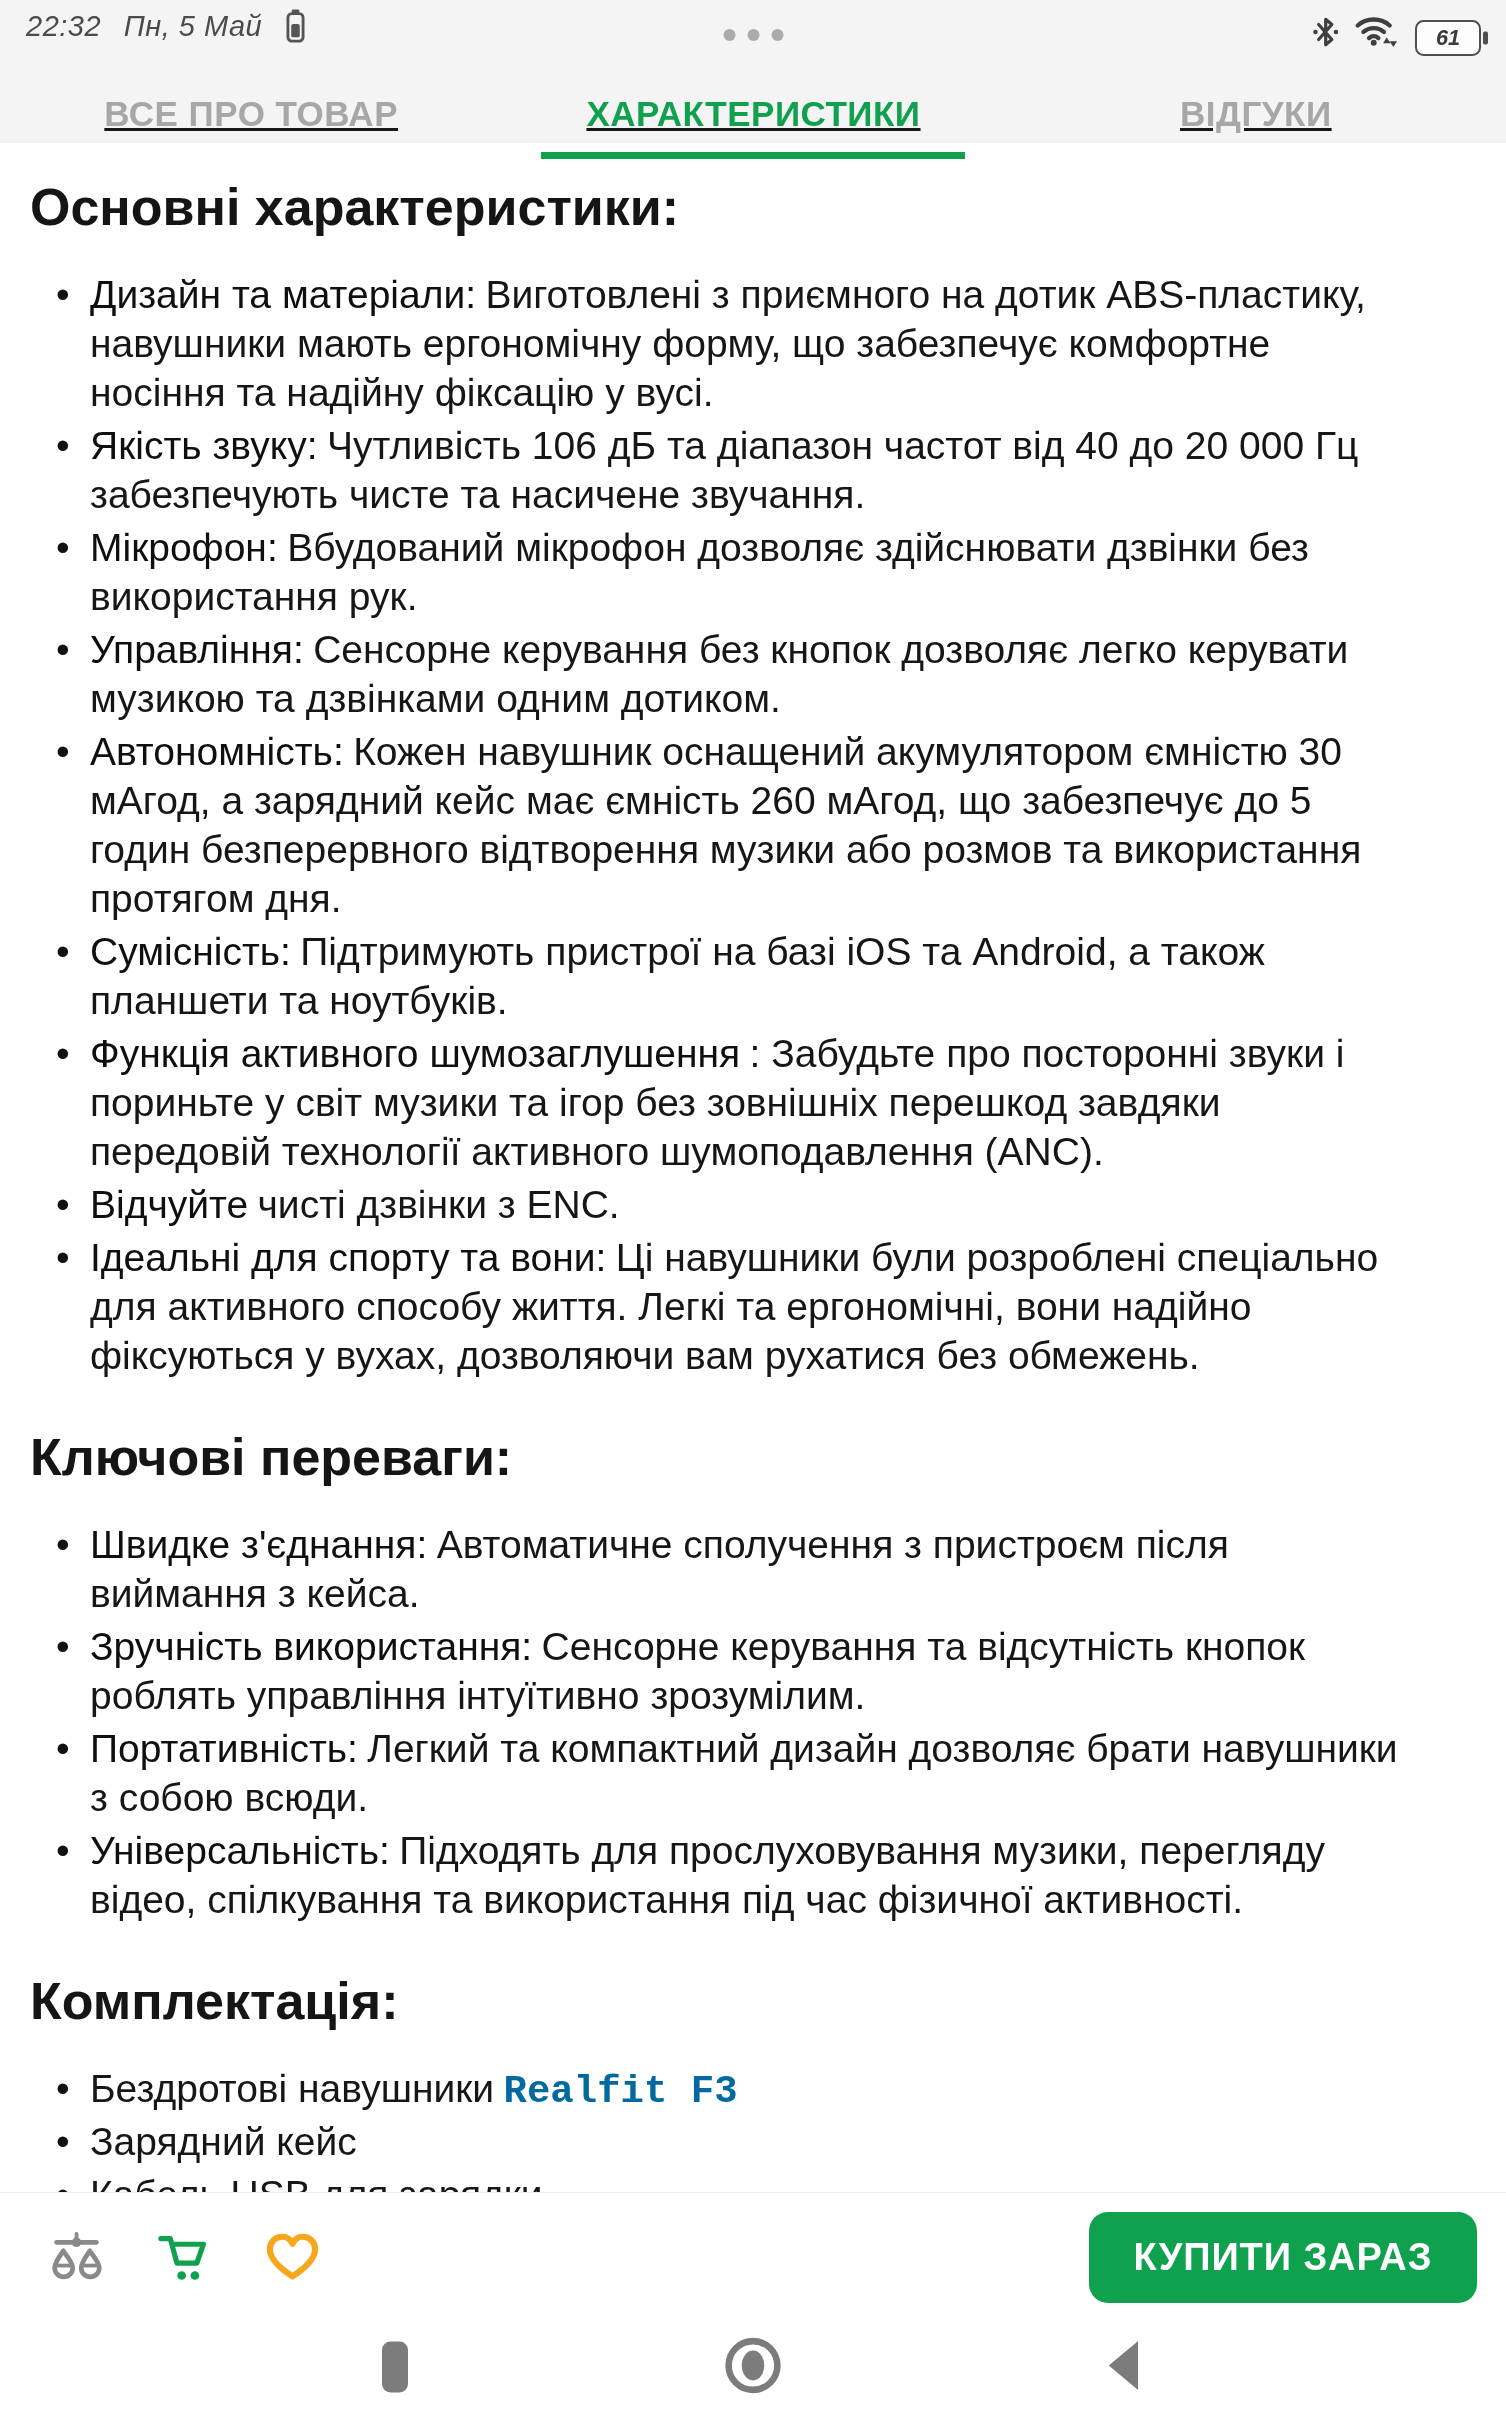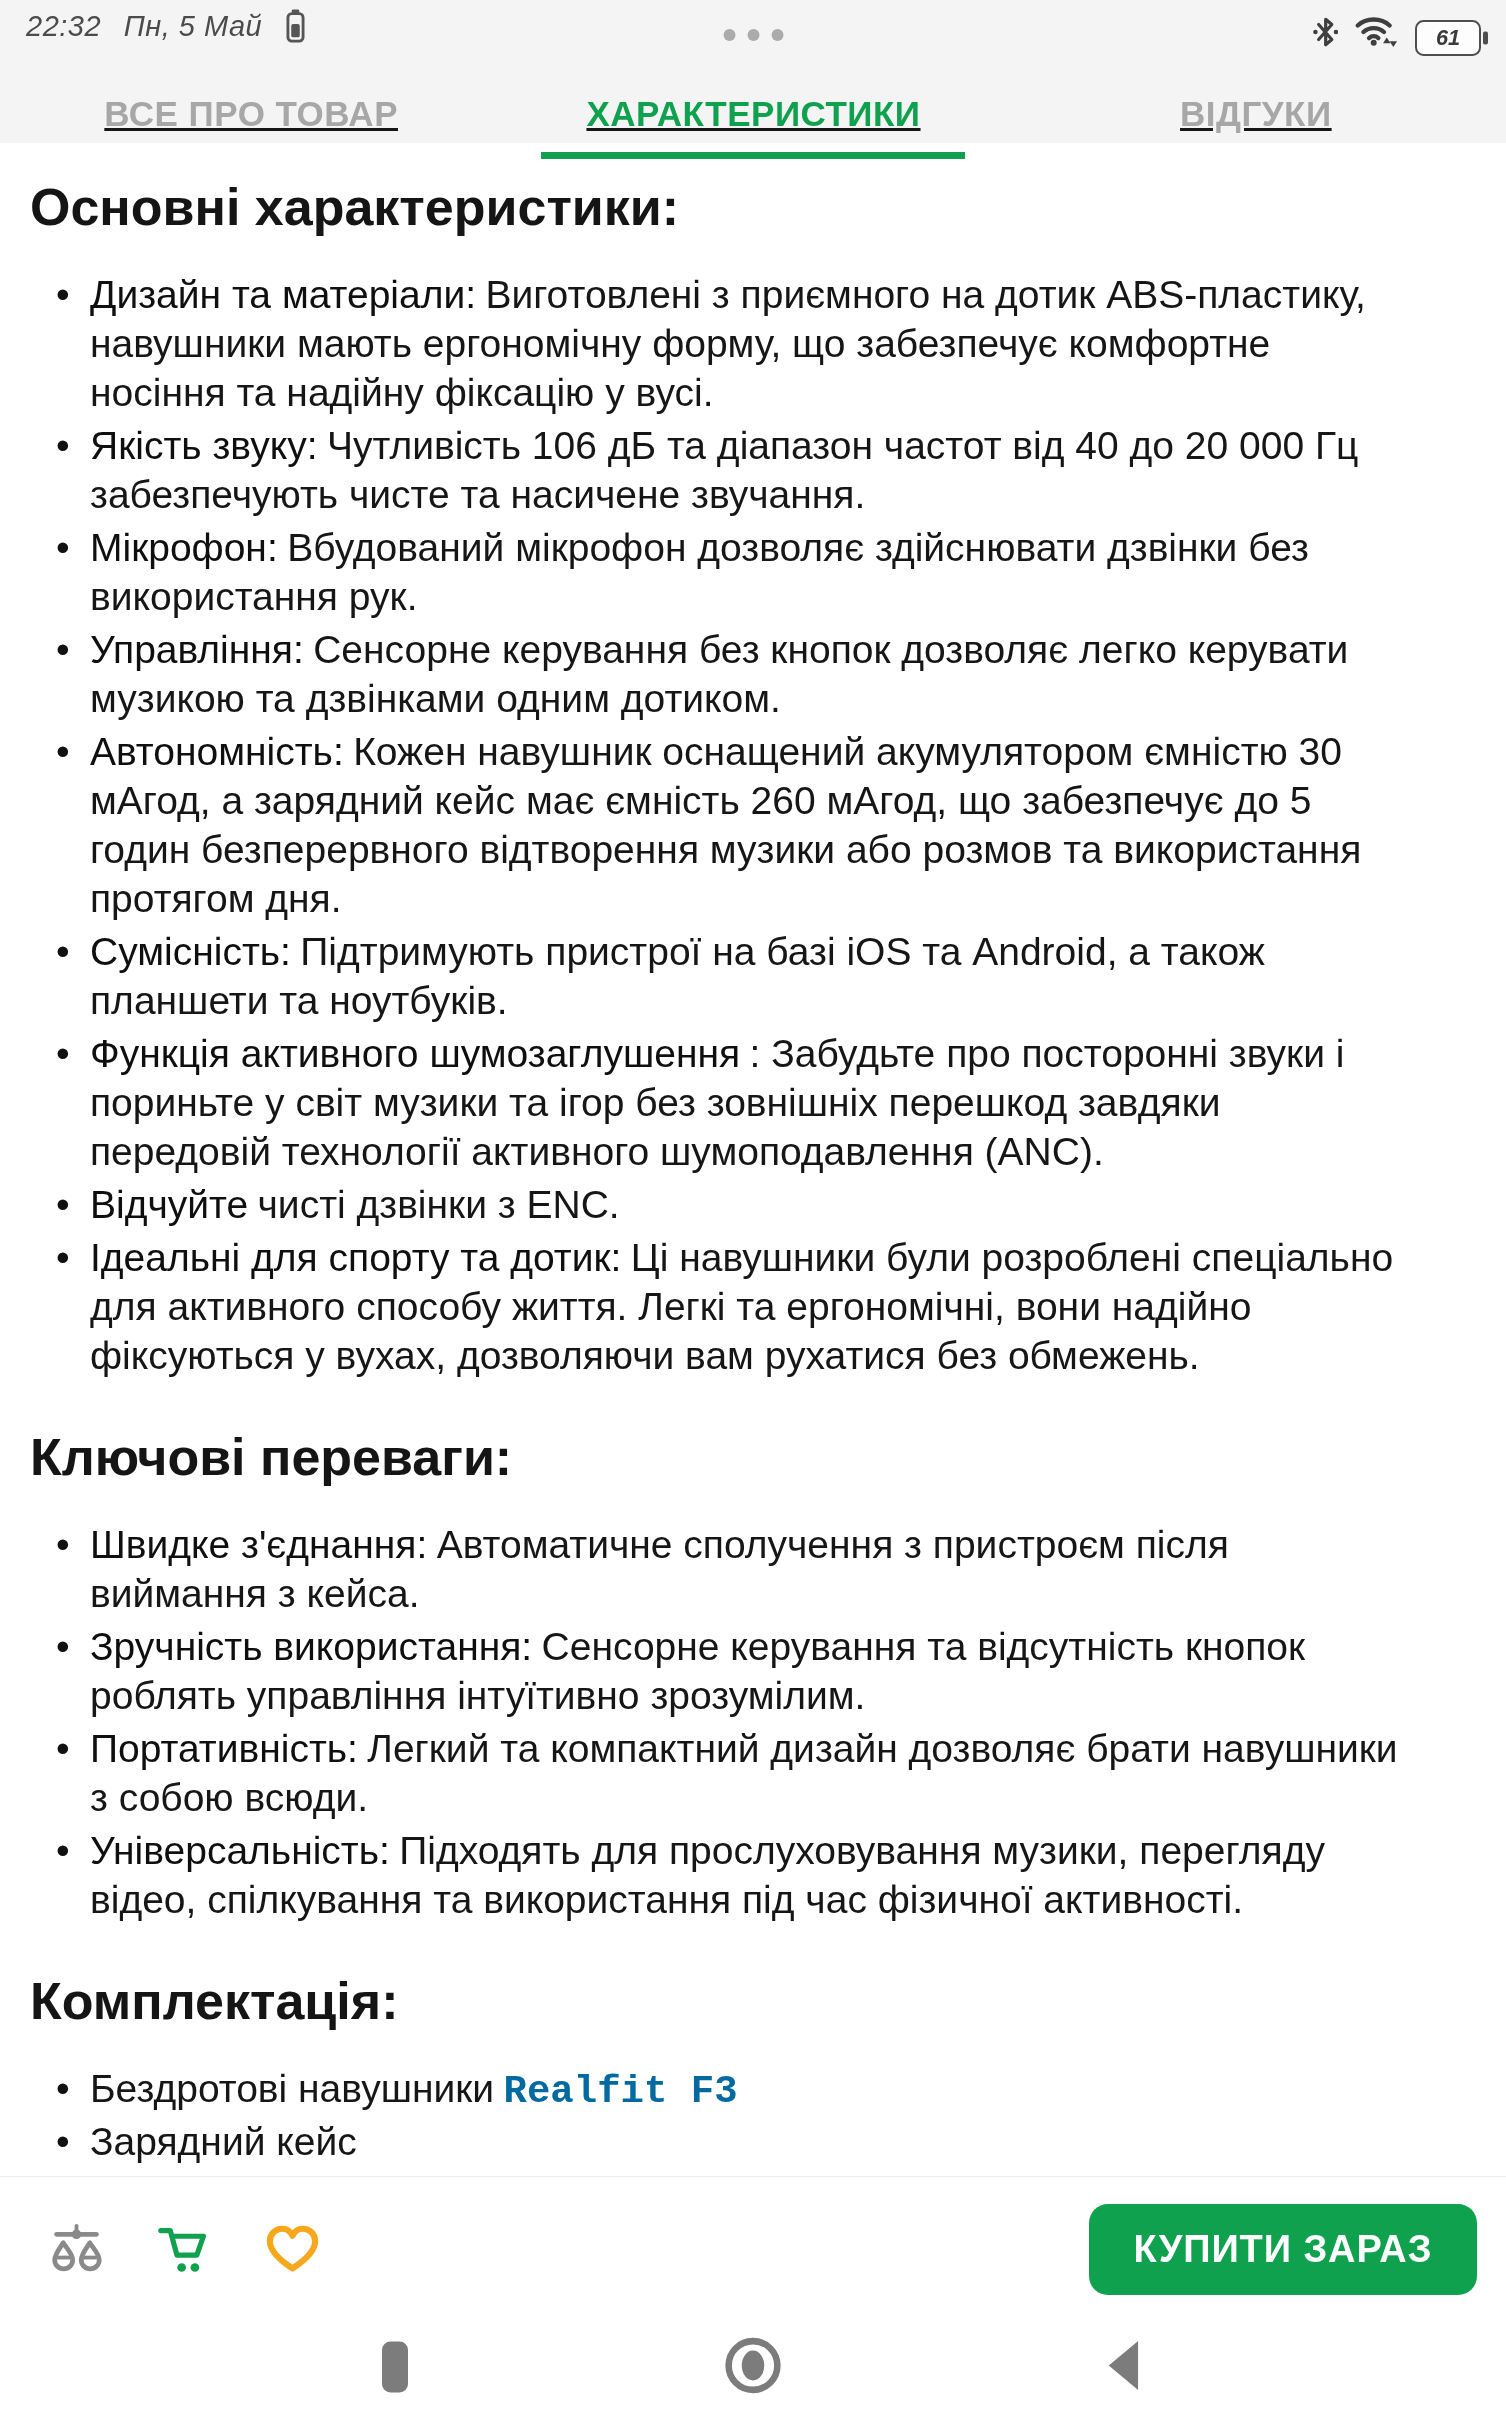--- a/index.html
+++ b/index.html
@@ -30,21 +30,21 @@
   .content .section:first-child .section-heading{margin-top:36px;}
   ul.blist{list-style:none;margin:36px 0 0 0;padding:0 66px 0 60px;}
   ul.blist li{position:relative;font-size:39px;line-height:49px;color:#161616;}
   ul.blist li::before{content:"\2022";position:absolute;left:-34px;top:0;color:#111;}
   .li-lead{font-weight:400;color:#0f0f0f;}
   .li-lead:not(:empty){margin-right:9.4px;}
   .li-tail{font-weight:700;color:#0369a1;font-family:Liberation Mono, monospace;}
   .li-tail:not(:empty){margin-left:9.4px;}
   
   .bottombar{position:absolute;left:0;right:0;bottom:89px;height:121px;background:#fff;
-    border-top:1.9px solid #ececec;display:flex;align-items:center;padding:12px 30px;z-index:6;gap:48px;}
+    border-top:1.9px solid #ececec;display:flex;align-items:center;padding:4px 30px;z-index:6;gap:48px;}
   .bb-icons{display:flex;align-items:center;gap:53px;margin-left:19px;}
   .icon-btn{display:flex;align-items:center;justify-content:center;background:none;border:none;padding:0;cursor:pointer;}
   .buy-btn{margin-left:auto;width:388px;height:91px;border:none;border-radius:19px;background:#10a14e;
     color:#fff;font-family:"Liberation Sans",sans-serif;font-size:38px;font-weight:700;letter-spacing:0.9px;cursor:pointer;}
   
   .navbar{position:absolute;left:0;right:0;bottom:0;height:89px;background:#fff;z-index:6;}
   .nav-recents{position:absolute;left:382px;top:50%;transform:translateY(-50%);width:26px;height:51px;background:#7c7c7c;border-radius:8.5px;cursor:pointer;}
   .nav-home{position:absolute;left:723px;top:50%;transform:translateY(-50%);cursor:pointer;}
   .nav-back{position:absolute;left:1104px;top:50%;transform:translateY(-50%);cursor:pointer;}
 </style>
@@ -114,21 +114,21 @@
     <div class="section-heading">Основні характеристики:</div>
     <ul class="blist">
       <li><span class="li-lead">Дизайн та матеріали:</span><span class="li-text">Виготовлені з приємного на дотик ABS-пластику, навушники мають ергономічну форму, що забезпечує комфортне носіння та надійну фіксацію у вусі.</span><span class="li-tail"></span></li>
       <li><span class="li-lead">Якість звуку:</span><span class="li-text">Чутливість 106 дБ та діапазон частот від 40 до 20 000 Гц забезпечують чисте та насичене звучання.</span><span class="li-tail"></span></li>
       <li><span class="li-lead">Мікрофон:</span><span class="li-text">Вбудований мікрофон дозволяє здійснювати дзвінки без використання рук.</span><span class="li-tail"></span></li>
       <li><span class="li-lead">Управління:</span><span class="li-text">Сенсорне керування без кнопок дозволяє легко керувати музикою та дзвінками одним дотиком.</span><span class="li-tail"></span></li>
       <li><span class="li-lead">Автономність:</span><span class="li-text">Кожен навушник оснащений акумулятором ємністю 30 мАгод, а зарядний кейс має ємність 260 мАгод, що забезпечує до 5 годин безперервного відтворення музики або розмов та використання протягом дня.</span><span class="li-tail"></span></li>
       <li><span class="li-lead">Сумісність:</span><span class="li-text">Підтримують пристрої на базі iOS та Android, а також планшети та ноутбуків.</span><span class="li-tail"></span></li>
       <li><span class="li-lead">Функція активного шумозаглушення</span><span class="li-text">: Забудьте про посторонні звуки і пориньте у світ музики та ігор без зовнішніх перешкод завдяки передовій технології активного шумоподавлення (ANC).</span><span class="li-tail"></span></li>
       <li><span class="li-lead">Відчуйте</span><span class="li-text">чисті дзвінки з ENC.</span><span class="li-tail"></span></li>
-      <li><span class="li-lead">Ідеальні для спорту та дотик:</span><span class="li-text">Ці навушники були розроблені спеціально для активного способу життя. Легкі та ергономічні, вони надійно фіксуються у вухах, дозволяючи вам рухатися без обмежень.</span><span class="li-tail"></span></li>
+      <li><span class="li-lead">Ідеальні для спорту та вони:</span><span class="li-text">Ці навушники були розроблені спеціально для активного способу життя. Легкі та ергономічні, вони надійно фіксуються у вухах, дозволяючи вам рухатися без обмежень.</span><span class="li-tail"></span></li>
     </ul>
   </div>
 
   <div class="section">
     <div class="section-heading">Ключові переваги:</div>
     <ul class="blist">
       <li><span class="li-lead">Швидке з'єднання:</span><span class="li-text">Автоматичне сполучення з пристроєм після виймання з кейса.</span><span class="li-tail"></span></li>
       <li><span class="li-lead">Зручність використання:</span><span class="li-text">Сенсорне керування та відсутність кнопок роблять управління інтуїтивно зрозумілим.</span><span class="li-tail"></span></li>
       <li><span class="li-lead">Портативність:</span><span class="li-text">Легкий та компактний дизайн дозволяє брати навушники з собою всюди.</span><span class="li-tail"></span></li>
       <li><span class="li-lead">Універсальність:</span><span class="li-text">Підходять для прослуховування музики, перегляду відео, спілкування та використання під час фізичної активності.</span><span class="li-tail"></span></li>

